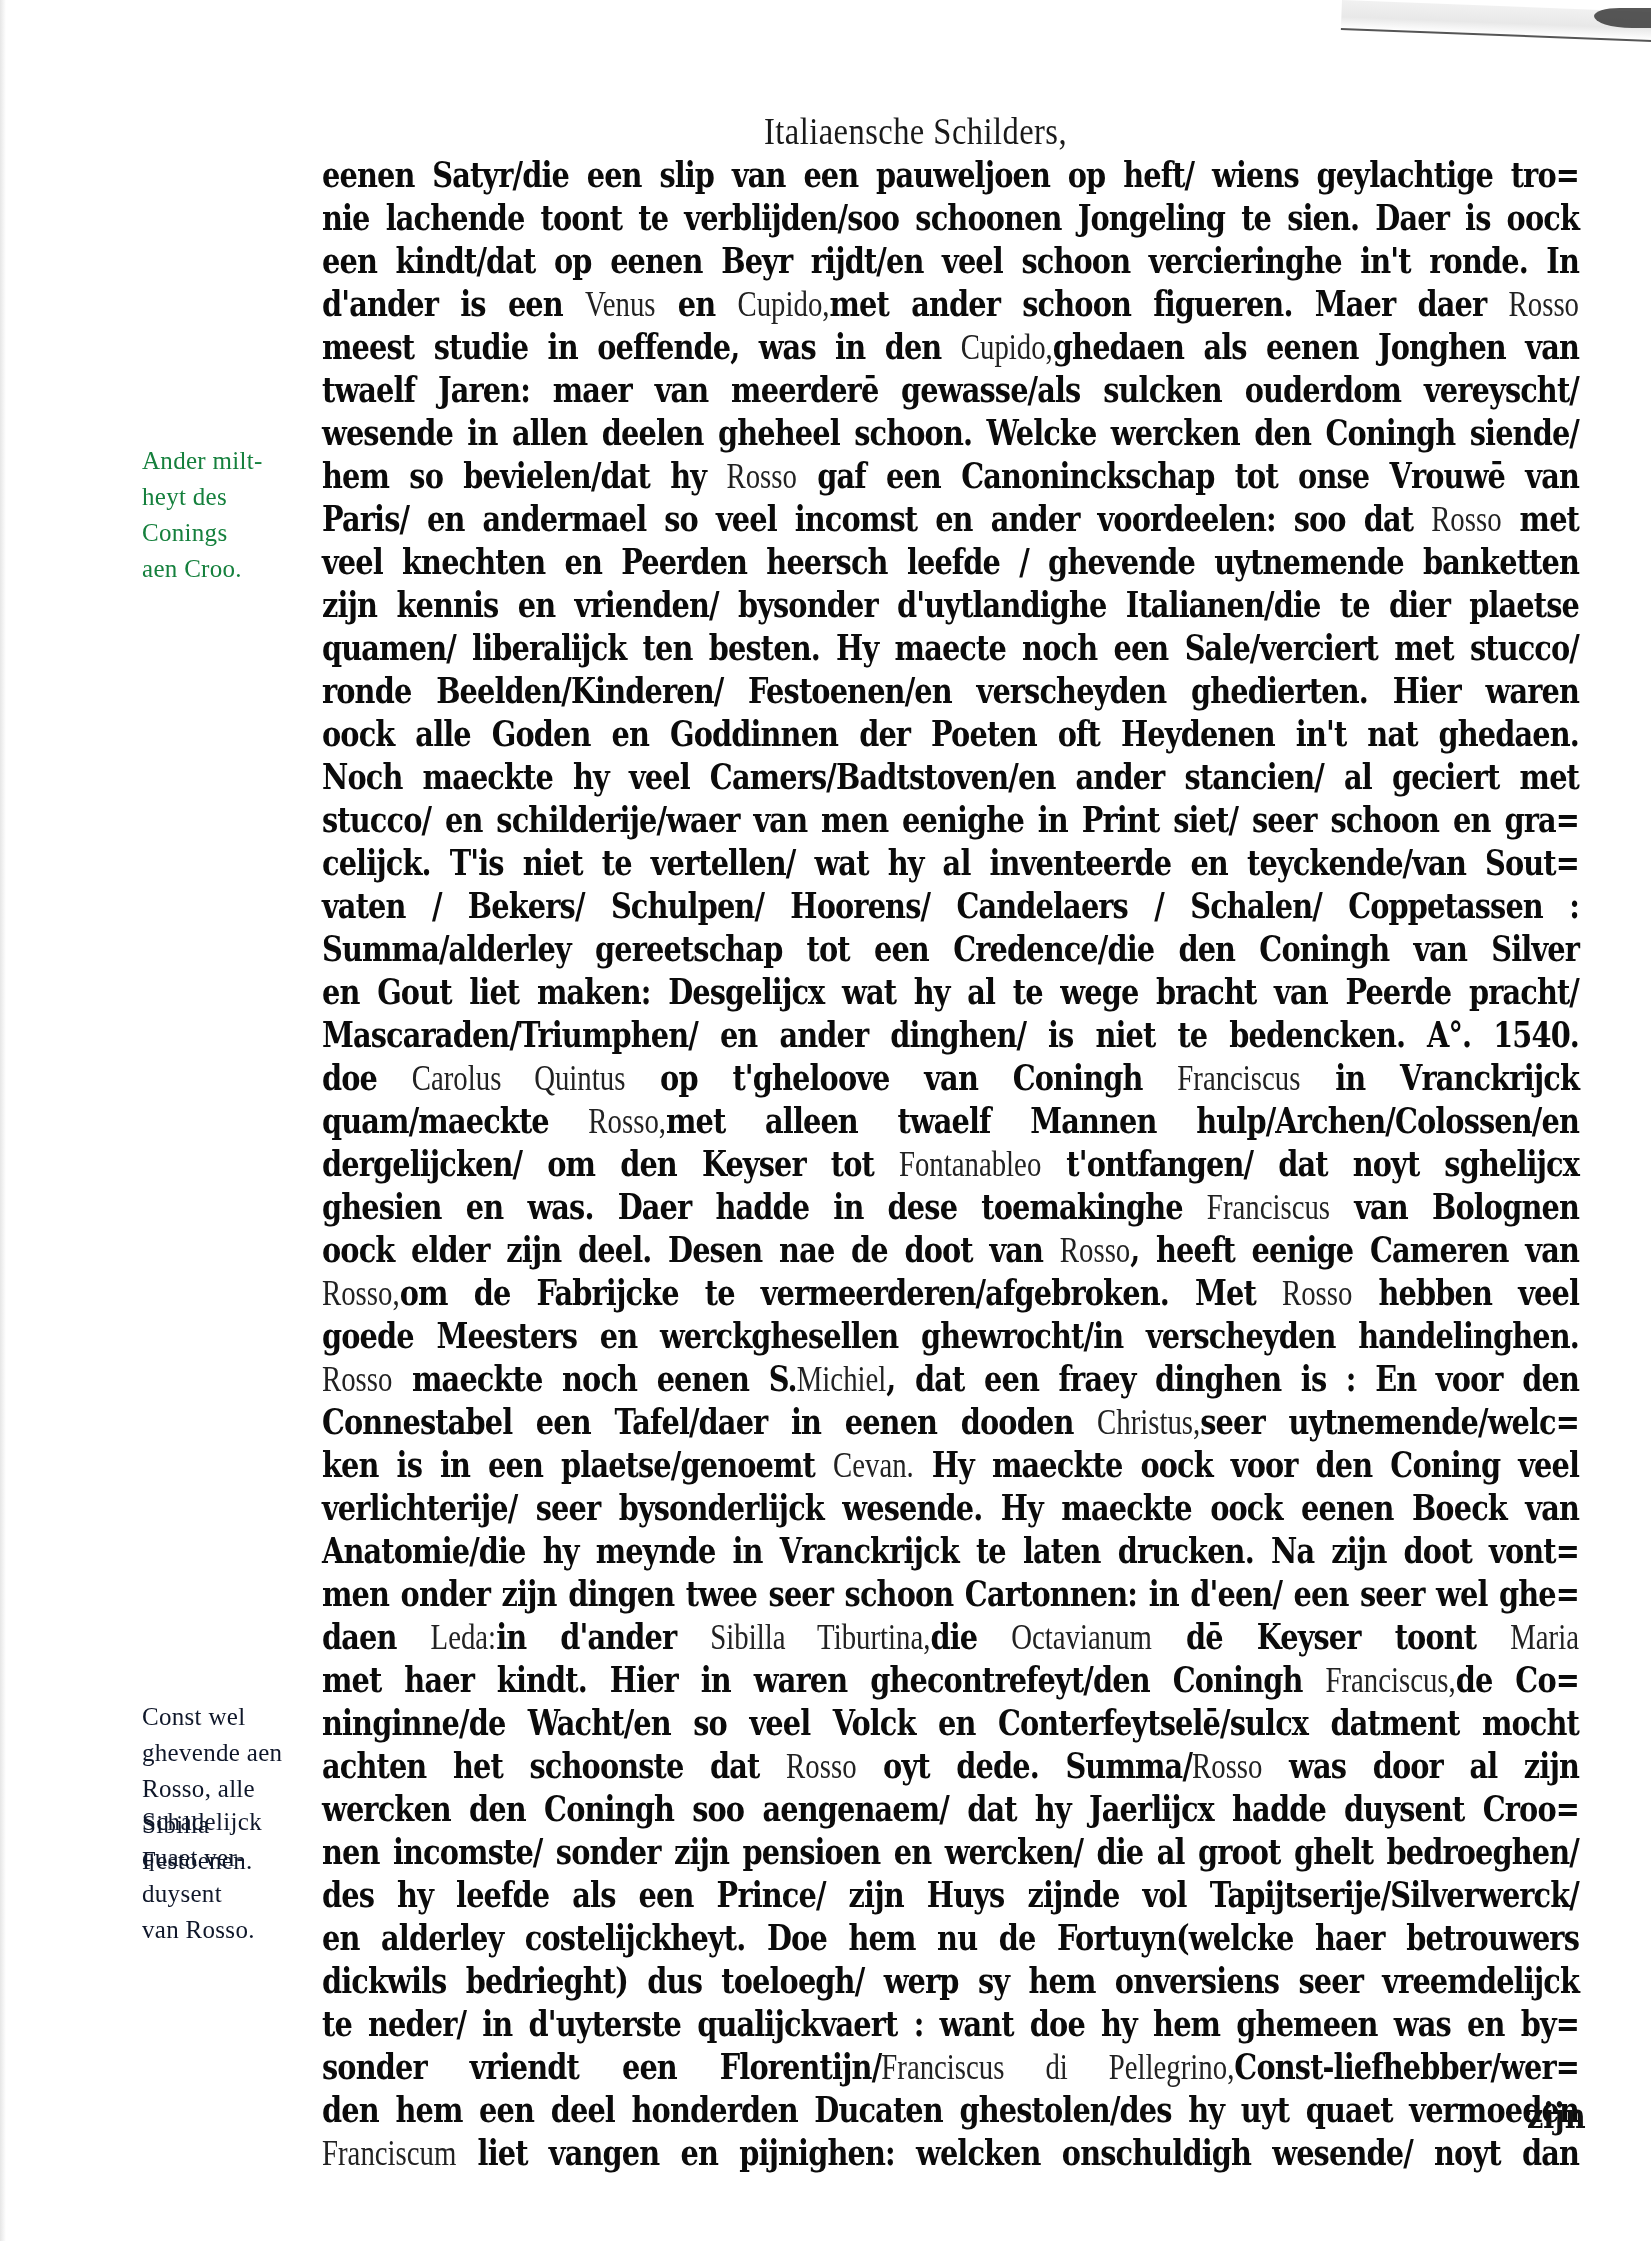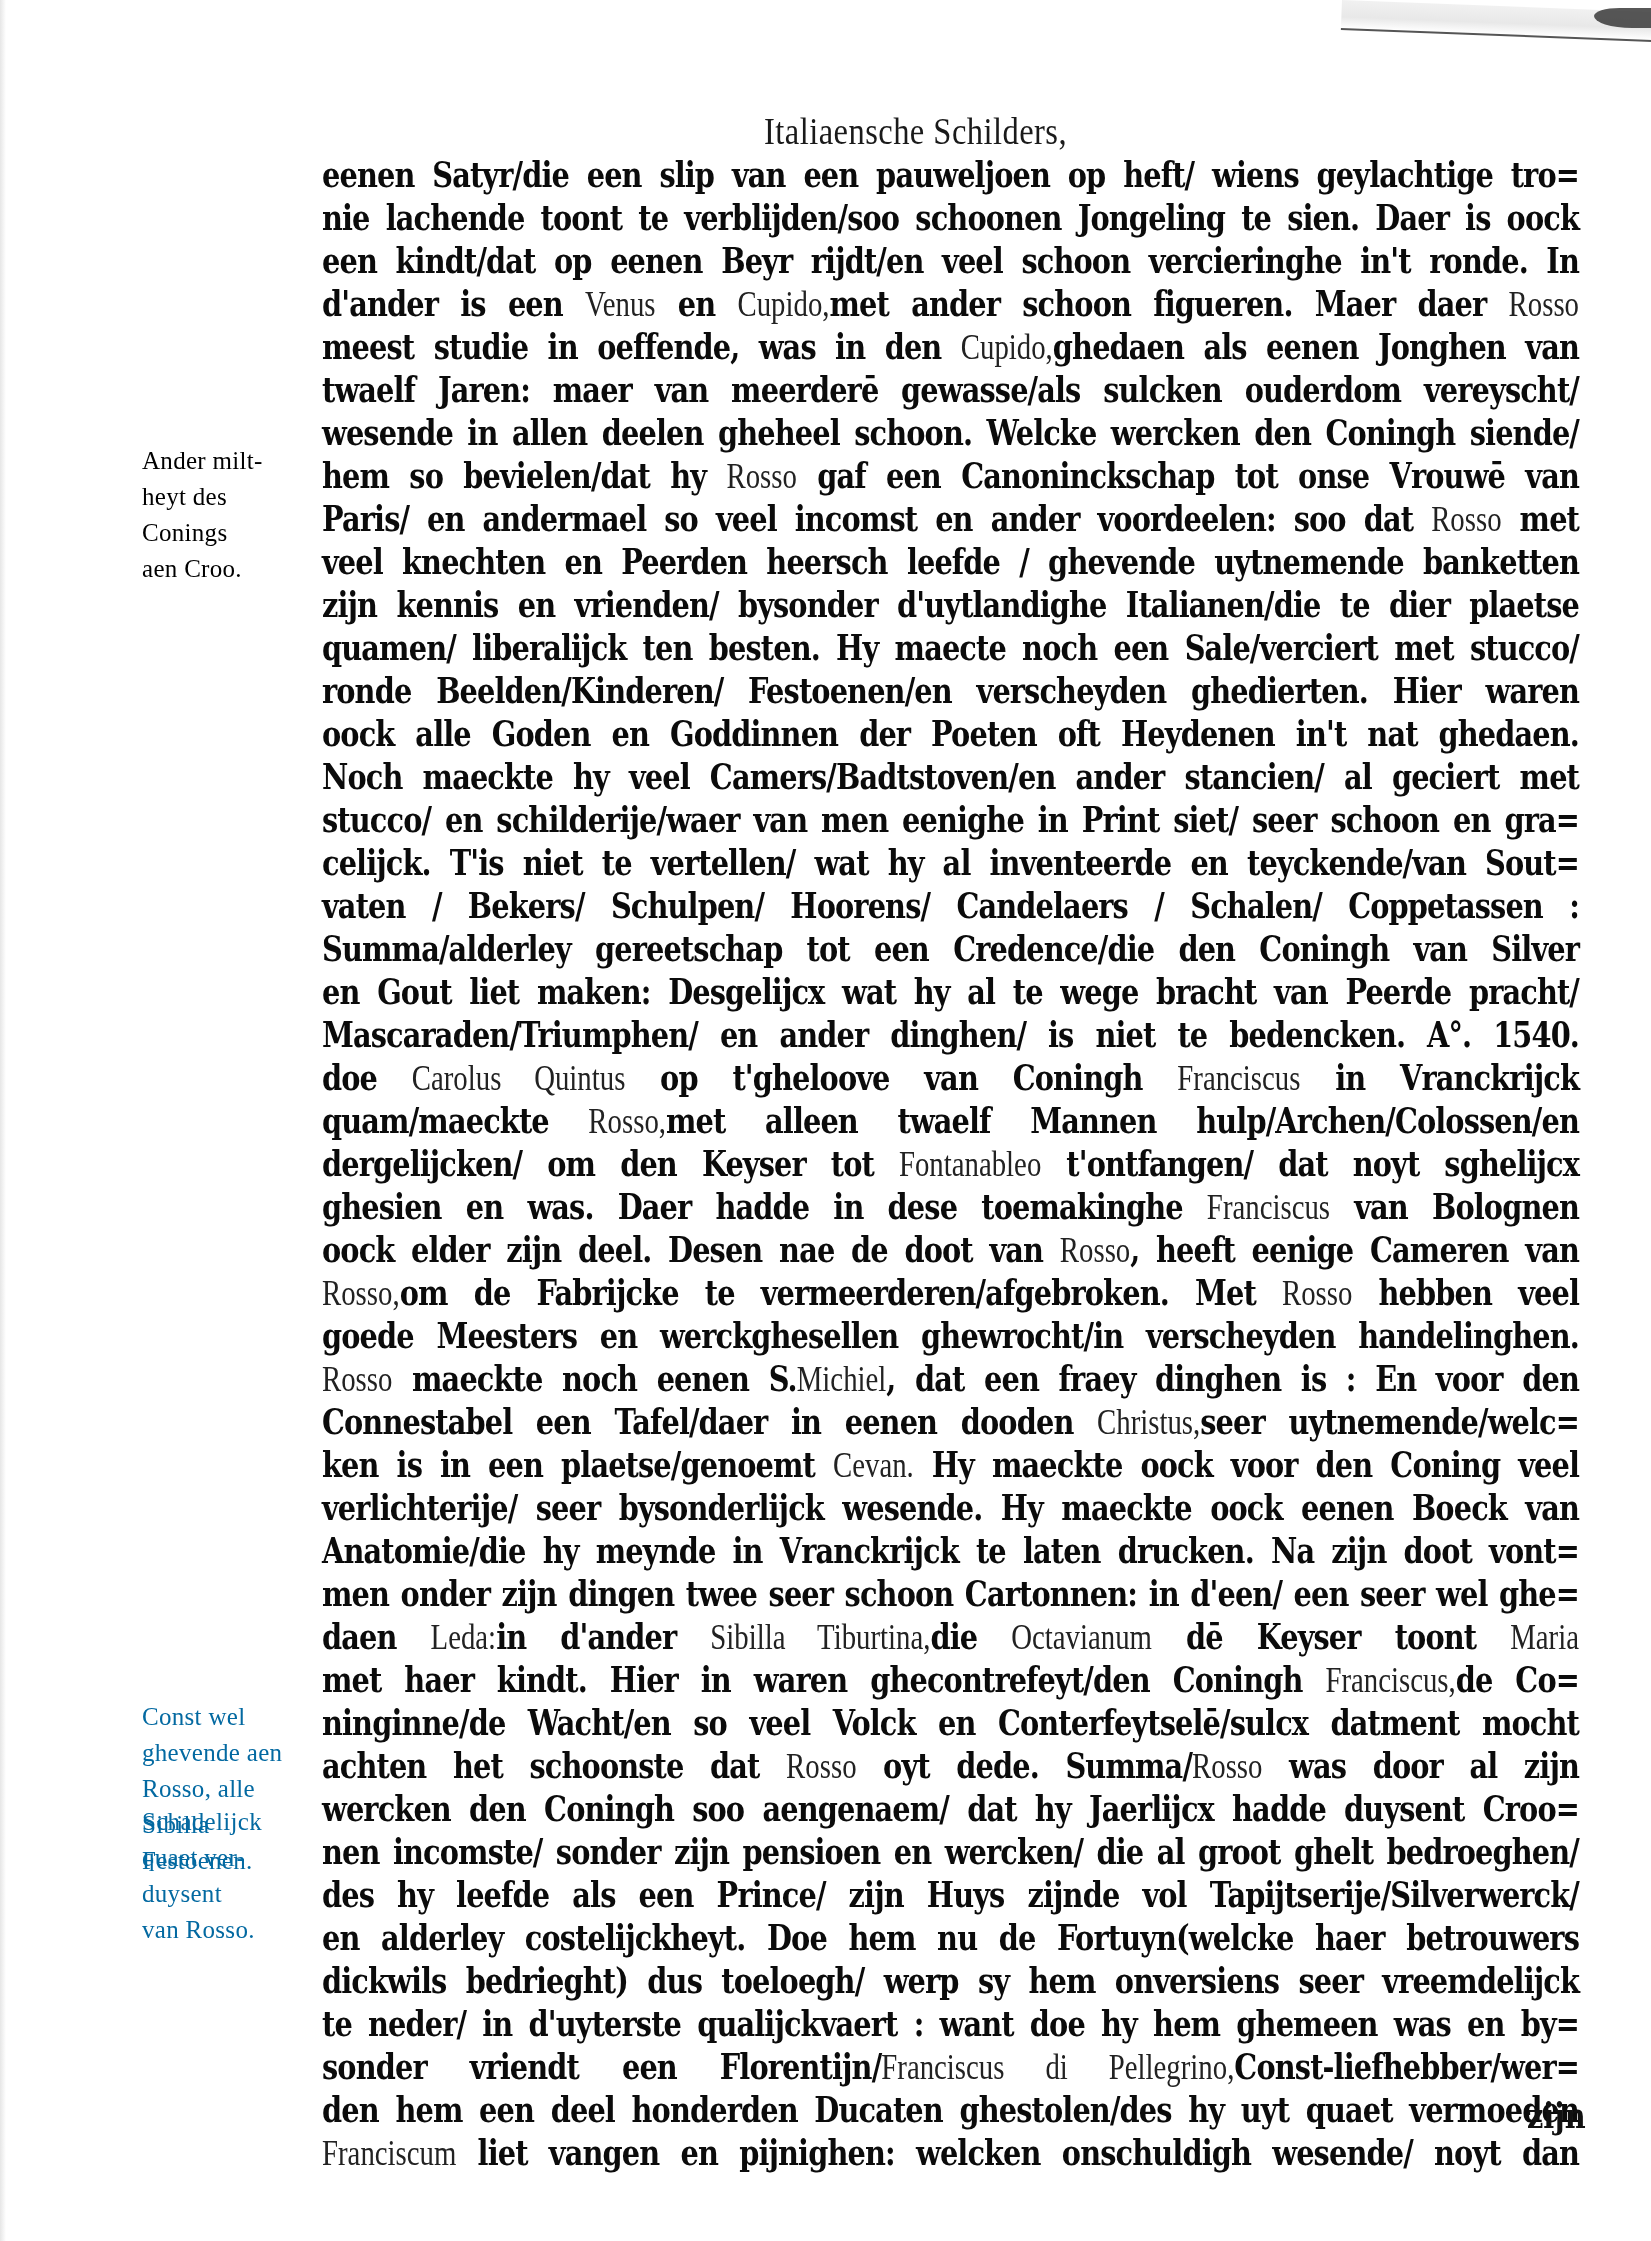--- a/index.html
+++ b/index.html
@@ -38,24 +38,24 @@
   .line .rom {
     font-family:"Liberation Serif", serif; font-weight:normal; color:#222;
     letter-spacing:0;
   }
   .catchword {
     position:absolute; left:1527px; top:2094px; font-size:36px; font-weight:bold;
     font-family:"DejaVu Serif", serif; transform: scaleX(0.8); transform-origin:left;
   }
   .marginal {
     position:absolute; left:142px; width:177px; font-family:"Liberation Serif", serif;
-    font-size:25px; line-height:36px; color:#0369a1; letter-spacing:0.3px;
+    font-size:25px; line-height:36px; color:#0f172a; letter-spacing:0.3px;
   }
   .marginal div { white-space:nowrap; }
-  .m1 { top:443px; color:#000000; }
+  .m1 { top:443px; color:#15803d; }
   .m2 { top:1699px; }
   .m3 { top:1804px; }
 </style>
 </head>
 <body>
 
 <div class="left-shadow"></div>
 <div class="page-edge"></div>
 <div class="page-edge-dark"></div>
 

